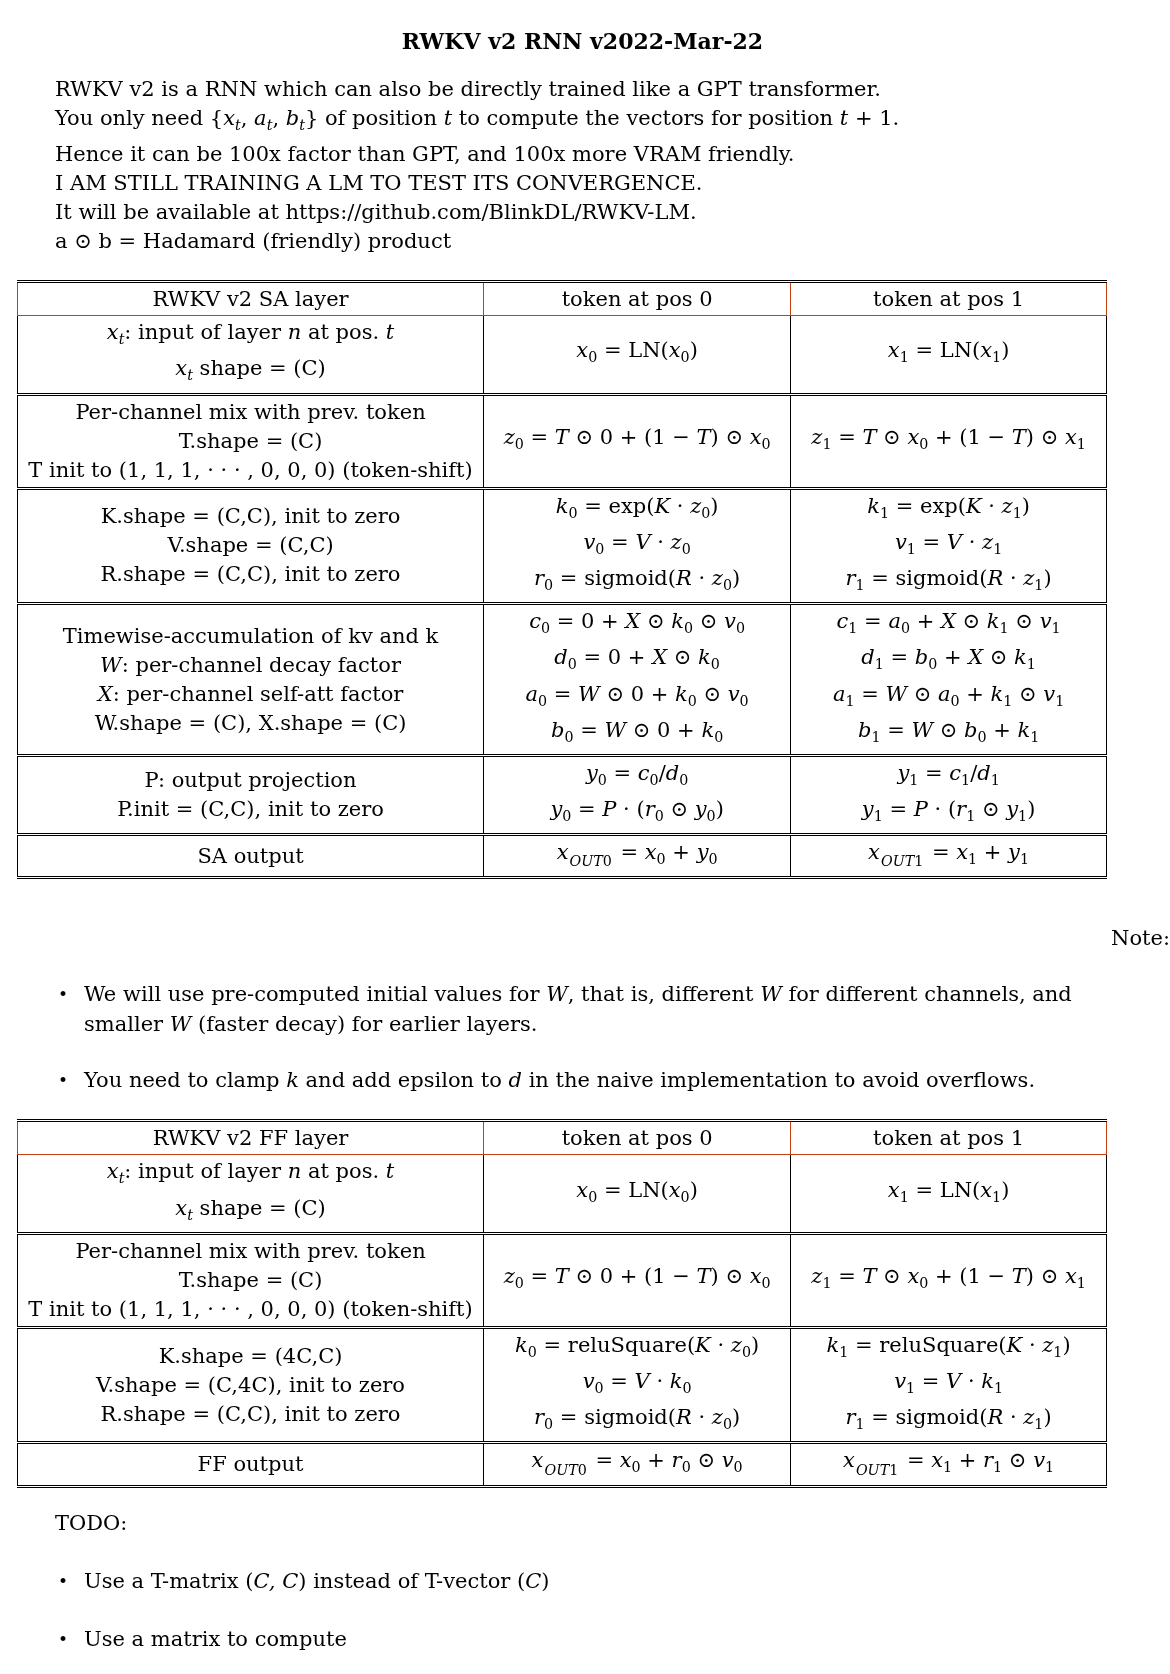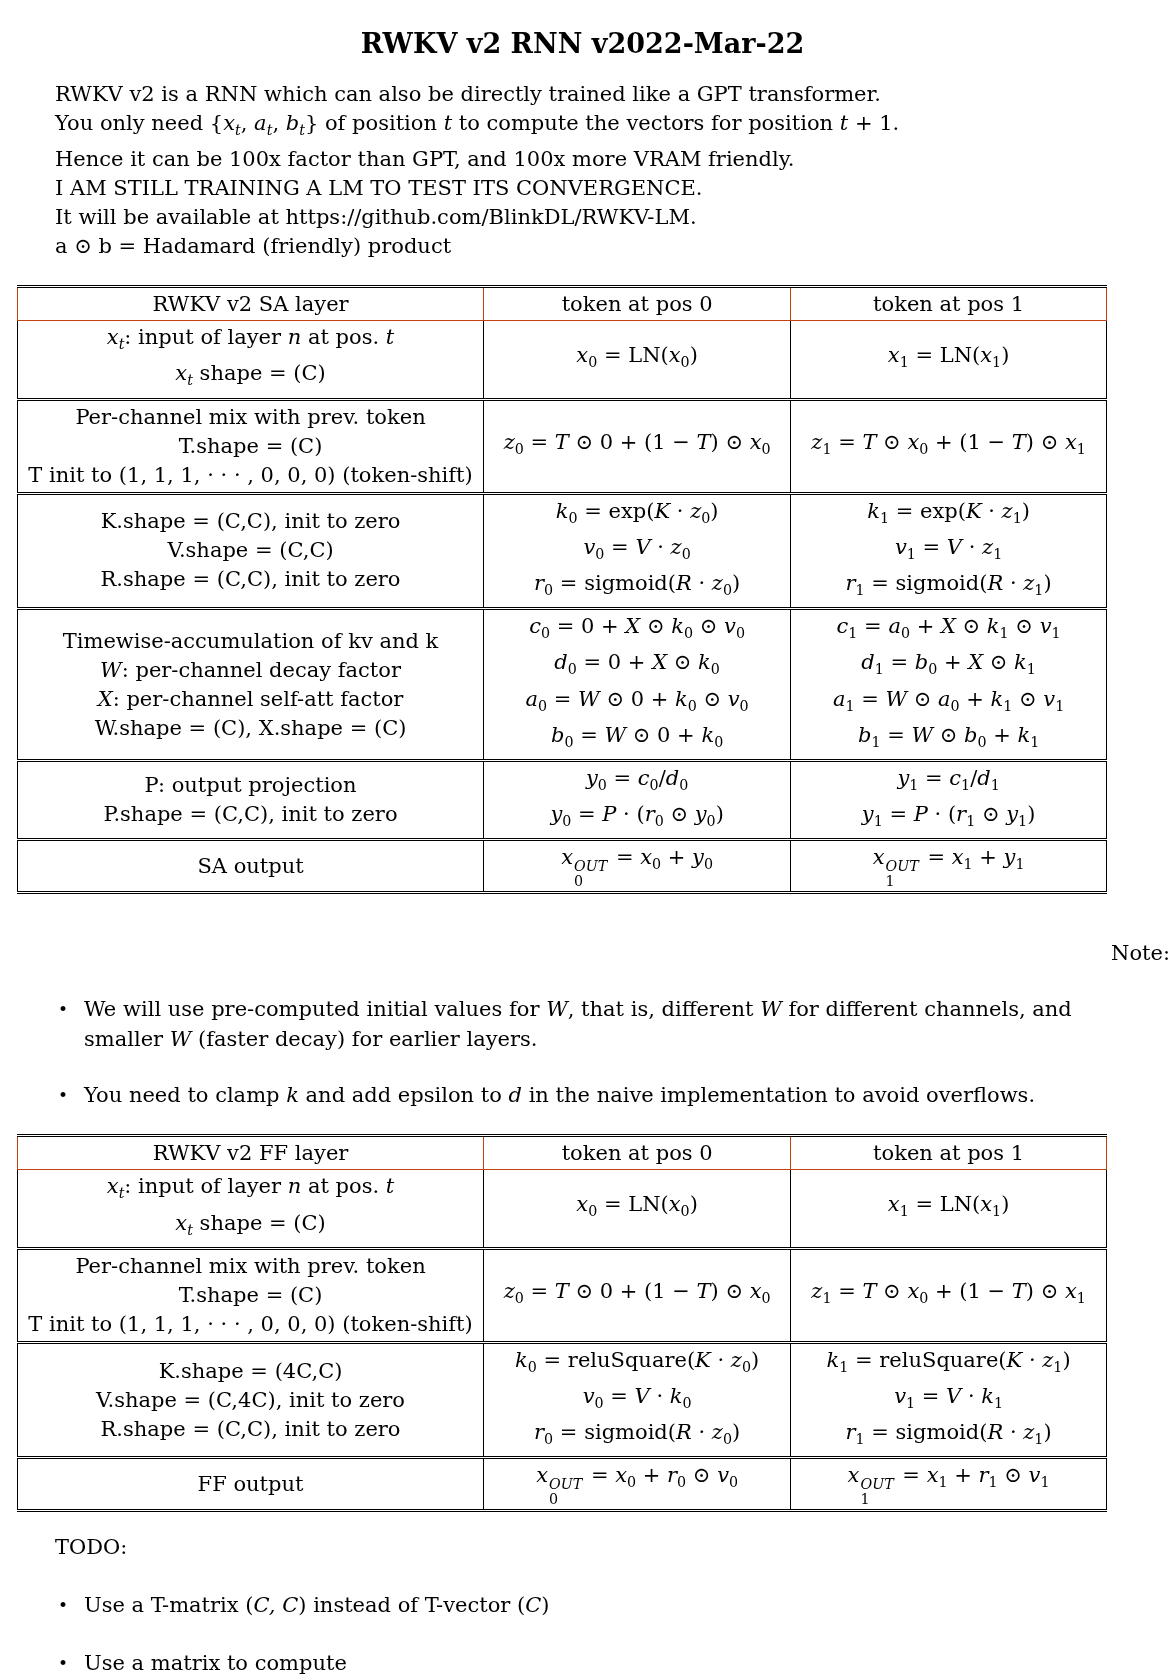--- a/index.html
+++ b/index.html
@@ -1,38 +1,38 @@
 <!DOCTYPE html>
 <html><head>
 <meta charset="utf-8">
 <style>
   html,body{margin:0;padding:0;}
   body{
     width:1170px;height:1674px;overflow:hidden;background:#ffffff;color:#000000;
     font-family:"DejaVu Serif","Liberation Serif",serif;font-size:21px;
   }
   .page{width:1170px;height:1674px;position:relative;}
-  .title{margin:28px 5px 0 0;text-align:center;font-size:27px;font-weight:bold;}
+  .title{margin:28px 5px 0 0;text-align:center;font-size:22px;font-weight:bold;}
   .intro{margin:21px 0 0 55px;}
   .intro .text-line{line-height:29px;white-space:nowrap;}
   .eq-table{
     margin:24px 0 0 17px;width:1090px;table-layout:fixed;
     border-collapse:collapse;text-align:center;
     border:1px solid #000;border-top:3px double #000;border-bottom:3px double #000;
   }
   .eq-table col.c1{width:42.8%;}
   .eq-table col.c2{width:28.2%;}
   .eq-table col.c3{width:29%;}
   .eq-table th{font-weight:normal;border:1px solid #c2410c;padding:1px 4px;line-height:30px;}
   .eq-table td{border:1px solid #000;padding:2px 6px;line-height:29px;vertical-align:middle;}
   .eq-table tbody tr td{border-top:3px double #000;}
   .eq-table tbody tr:first-child td{border-top:1px solid #000;}
   .formula-line,.text-line{white-space:nowrap;}
   sub,sup{font-size:68%;}
-  .stack{display:inline-flex;flex-direction:column;align-items:flex-start;
+  .stack{display:inline-flex;align-items:flex-start;
     font-size:0.68em;line-height:1.05;vertical-align:-0.5em;margin:0 2px 0 1px;}
   .section-label{margin-left:55px;line-height:30px;}
   .note-label{margin-top:44px;text-align:right;}
   .todo-label{margin-top:20px;}
   ul.bullets{list-style:none;margin:0 0 0 55px;padding:0;width:1100px;}
   ul.bullets li{position:relative;padding-left:29px;line-height:30px;}
   ul.bullets li::before{content:"\2022";position:absolute;left:3px;top:0;font-size:17px;}
   ul.note-list{margin-top:22px;}
   ul.note-list li{margin-top:26px;}
   ul.todo-list{margin-top:12px;}
@@ -126,21 +126,21 @@
           <td>
             <div class="formula-line"><i>c</i><sub>1</sub> = <i>a</i><sub>0</sub> + <i>X</i> ⊙ <i>k</i><sub>1</sub> ⊙ <i>v</i><sub>1</sub></div>
             <div class="formula-line"><i>d</i><sub>1</sub> = <i>b</i><sub>0</sub> + <i>X</i> ⊙ <i>k</i><sub>1</sub></div>
             <div class="formula-line"><i>a</i><sub>1</sub> = <i>W</i> ⊙ <i>a</i><sub>0</sub> + <i>k</i><sub>1</sub> ⊙ <i>v</i><sub>1</sub></div>
             <div class="formula-line"><i>b</i><sub>1</sub> = <i>W</i> ⊙ <i>b</i><sub>0</sub> + <i>k</i><sub>1</sub></div>
           </td>
         </tr>
         <tr>
           <td>
             <div class="text-line">P: output projection</div>
-            <div class="text-line">P.shape = (C,C), init to zero</div>
+            <div class="text-line">P.init = (C,C), init to zero</div>
           </td>
           <td>
             <div class="formula-line"><i>y</i><sub>0</sub> = <i>c</i><sub>0</sub>/<i>d</i><sub>0</sub></div>
             <div class="formula-line"><i>y</i><sub>0</sub> = <i>P</i> · (<i>r</i><sub>0</sub> ⊙ <i>y</i><sub>0</sub>)</div>
           </td>
           <td>
             <div class="formula-line"><i>y</i><sub>1</sub> = <i>c</i><sub>1</sub>/<i>d</i><sub>1</sub></div>
             <div class="formula-line"><i>y</i><sub>1</sub> = <i>P</i> · (<i>r</i><sub>1</sub> ⊙ <i>y</i><sub>1</sub>)</div>
           </td>
         </tr>

